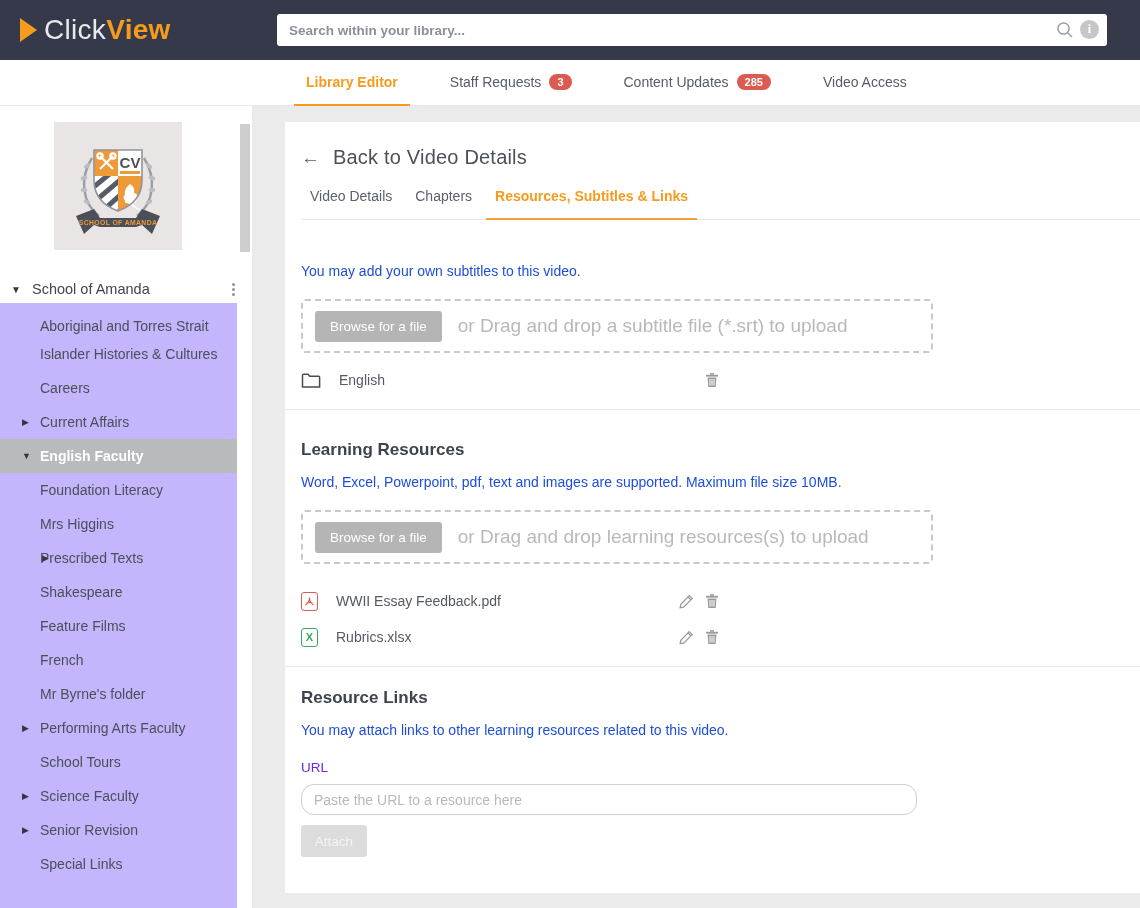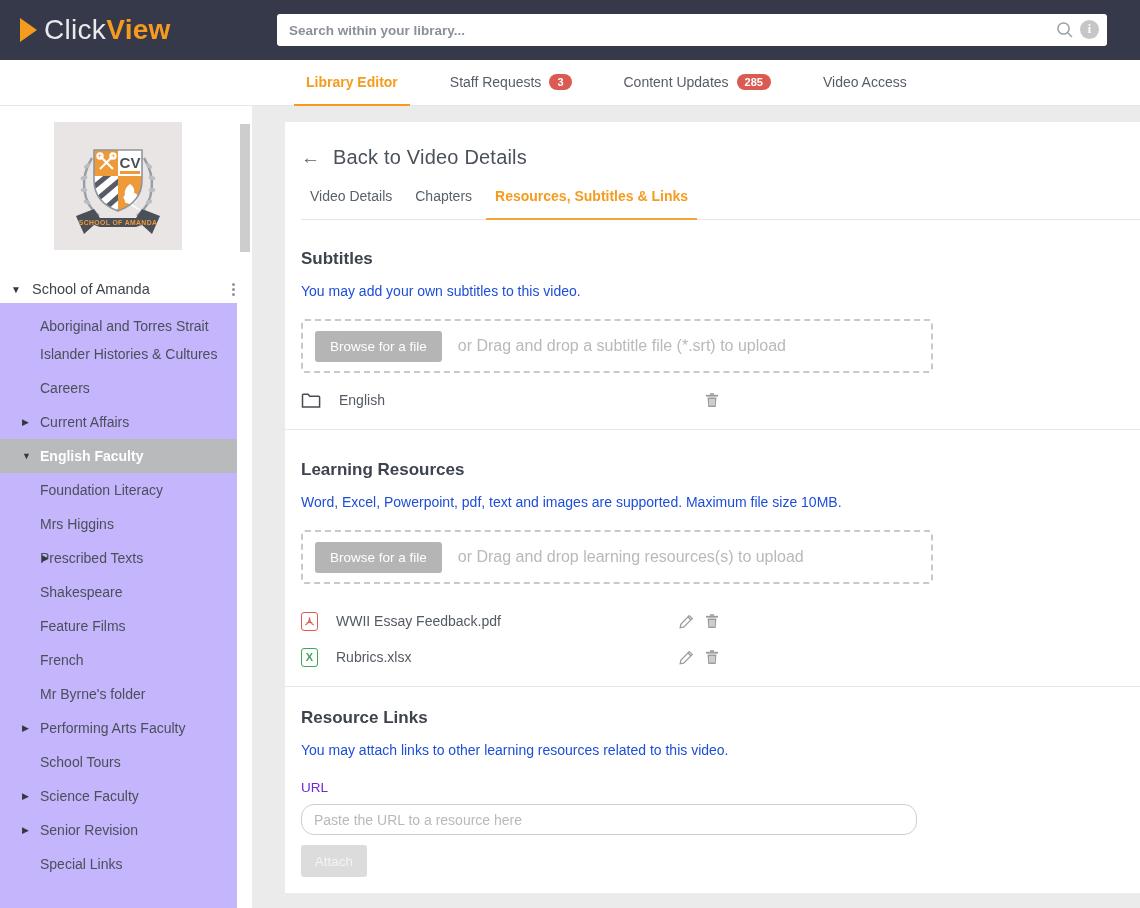--- a/index.html
+++ b/index.html
@@ -54,21 +54,21 @@
   .back-arrow { font-size:19px; color:#5a616b; line-height:1; }
   .back-title { font-size:20px; color:#4b515b; font-weight:400; letter-spacing:.2px; }
   .inner-tabs { display:flex; margin-top:16px; margin-right:-16px; border-bottom:1px solid #e6e6e6; }
   .inner-tab { padding:0 9px 12px 9px; margin-right:5px; font-size:14px; line-height:20px; color:#5a616b; cursor:pointer; border-bottom:2px solid transparent; margin-bottom:-1px; }
   .inner-tab.active { color:#f59b1e; font-weight:700; border-bottom-color:#f2a33c; }
 
   .section-heading { font-size:17px; font-weight:700; color:#3d444e; }
   .section-desc { margin-top:14px; font-size:14px; color:#1d4ed8; }
   .dropzone { margin-top:20px; width:632px; height:54px; border:2px dashed #c9c9c9; border-radius:4px; display:flex; align-items:center; padding:0 12px; }
   .browse-btn { background:#b5b5b5; color:#fff; border:none; font-family:inherit; font-size:13.5px; padding:8px 15px; border-radius:3px; cursor:pointer; white-space:nowrap; }
-  .drop-hint { margin-left:16px; font-size:16px; color:#b9b9b9; }
+  .drop-hint { margin-left:16px; font-size:19px; color:#b9b9b9; }
   .divider { border-top:1px solid #e8e8e8; margin:0 -16px; }
 
   .file-row { position:relative; width:632px; height:26px; display:flex; align-items:center; }
   .file-label { margin-left:18px; font-size:14px; color:#545a62; }
   .row-action { position:absolute; top:4px; width:18px; height:18px; cursor:pointer; display:flex; align-items:center; justify-content:center; }
   .act-edit { left:376px; }
   .act-trash { left:402px; }
   .ftype-box { width:17px; height:19px; border-radius:3px; display:flex; align-items:center; justify-content:center; flex:0 0 auto; }
   .ftype-pdf { border:1.4px solid #df5a50; }
   .ftype-xlsx { border:1.4px solid #3fa65c; color:#3fa65c; font-size:11px; font-weight:700; }
@@ -221,21 +221,20 @@
       <span class="back-title">Back to Video Details</span>
     </div>
 
     <div class="inner-tabs">
       <div class="inner-tab">Video Details</div>
       <div class="inner-tab">Chapters</div>
       <div class="inner-tab active">Resources, Subtitles &amp; Links</div>
     </div>
 
     <div class="sec-subtitles">
-      <div class="section-heading">Subtitles</div>
       <div class="section-desc">You may add your own subtitles to this video.</div>
       <div class="dropzone">
         <button class="browse-btn">Browse for a file</button>
         <span class="drop-hint">or Drag and drop a subtitle file (*.srt) to upload</span>
       </div>
       <div class="file-row sub-filerow">
         <span style="display:flex;">
           <svg width="20" height="17" viewBox="0 0 20 17">
               <path d="M1.5 15 V3.2 c0-.5.4-.9.9-.9 h4.6 l1.7 2 h9 c.5 0 .9.4.9.9 V15 z" fill="none" stroke="#474d55" stroke-width="1.5"></path>
             </svg>

